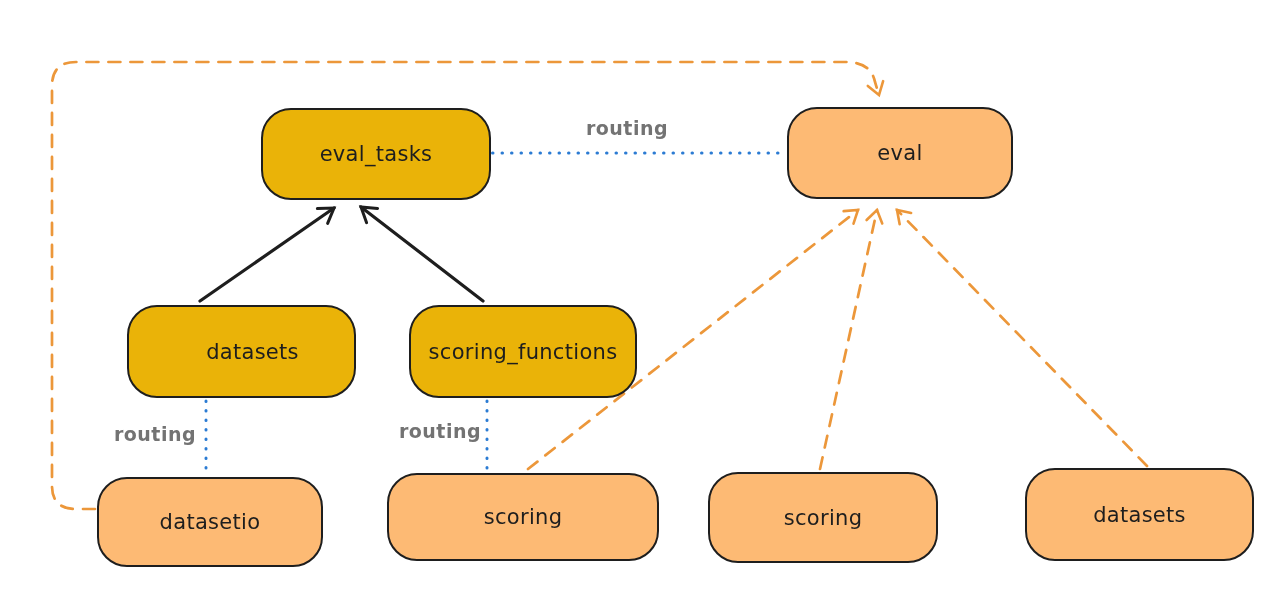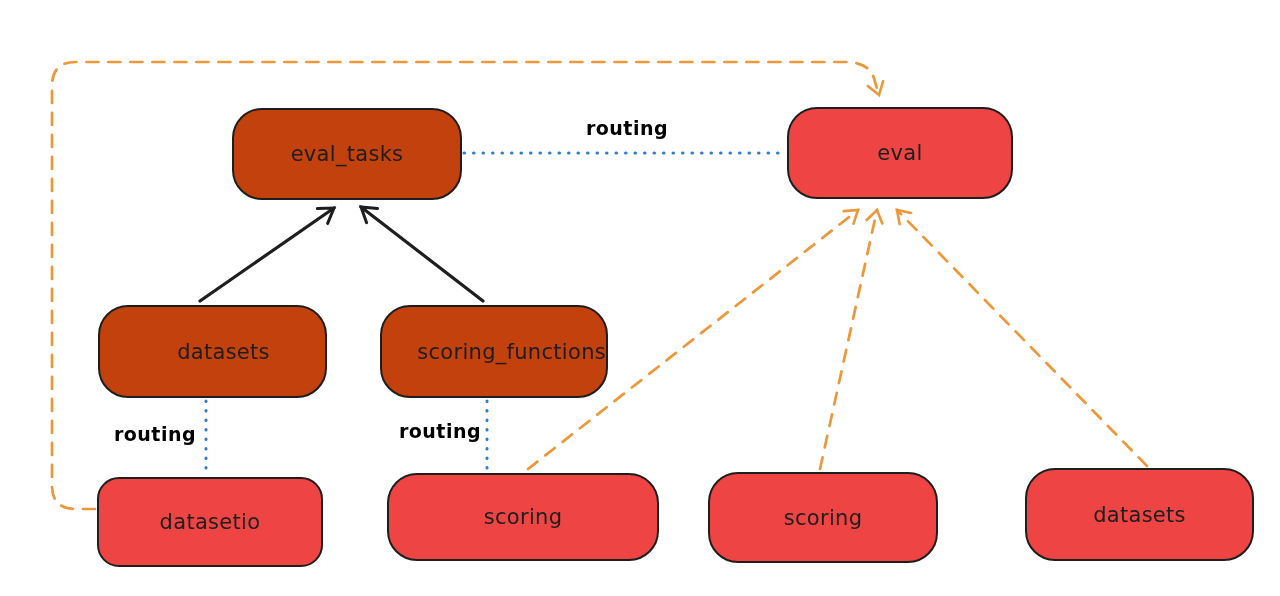--- a/index.html
+++ b/index.html
@@ -13,34 +13,34 @@
   #edges{position:absolute;left:0;top:0;width:1280px;height:596px;}
   .node{
     position:absolute;
     box-sizing:border-box;
     border:2.6px solid #1e1e1e;
     border-radius:30px;
     display:flex;align-items:center;justify-content:center;
     font-size:21px;color:#1e1e1e;
     letter-spacing:0.3px;
   }
-  .node.blue{background:#c2410c;}
-  .node.green{background:#ef4444;}
+  .node.blue{background:#eab308;margin-left:29px;}
+  .node.green{background:#fdba74;}
   .edge-label{
     position:absolute;
     width:120px;text-align:center;
     font-size:19px;font-weight:bold;
-    color:#000000;letter-spacing:0.5px;
+    color:#737373;letter-spacing:0.5px;
   }
   
   #n-eval-tasks       {left:232px; top:108px; width:230px; height:92px;}
   #n-eval             {left:787px; top:107px; width:226px; height:92px;}
   #n-datasets         {left:98px;  top:305px; width:229px; height:93px;padding-left:22px;}
-  #n-scoring-functions{left:380px; top:305px; width:228px; height:93px;justify-content:flex-end;}
-  #n-datasetio        {left:97px;  top:477px; width:226px; height:90px;border-radius:22px;}
+  #n-scoring-functions{left:380px; top:305px; width:228px; height:93px;}
+  #n-datasetio        {left:97px;  top:477px; width:226px; height:90px;}
   #n-scoring          {left:387px; top:473px; width:272px; height:88px;}
   #n-agents           {left:708px; top:472px; width:230px; height:91px;}
   #n-inference        {left:1025px;top:468px; width:229px; height:93px;}
   
   #lbl-routing-top {left:567px; top:117px;}
   #lbl-routing-left{left:95px;  top:423px;}
   #lbl-routing-mid {left:380px; top:420px;}
 </style>
 </head>
 <body>

